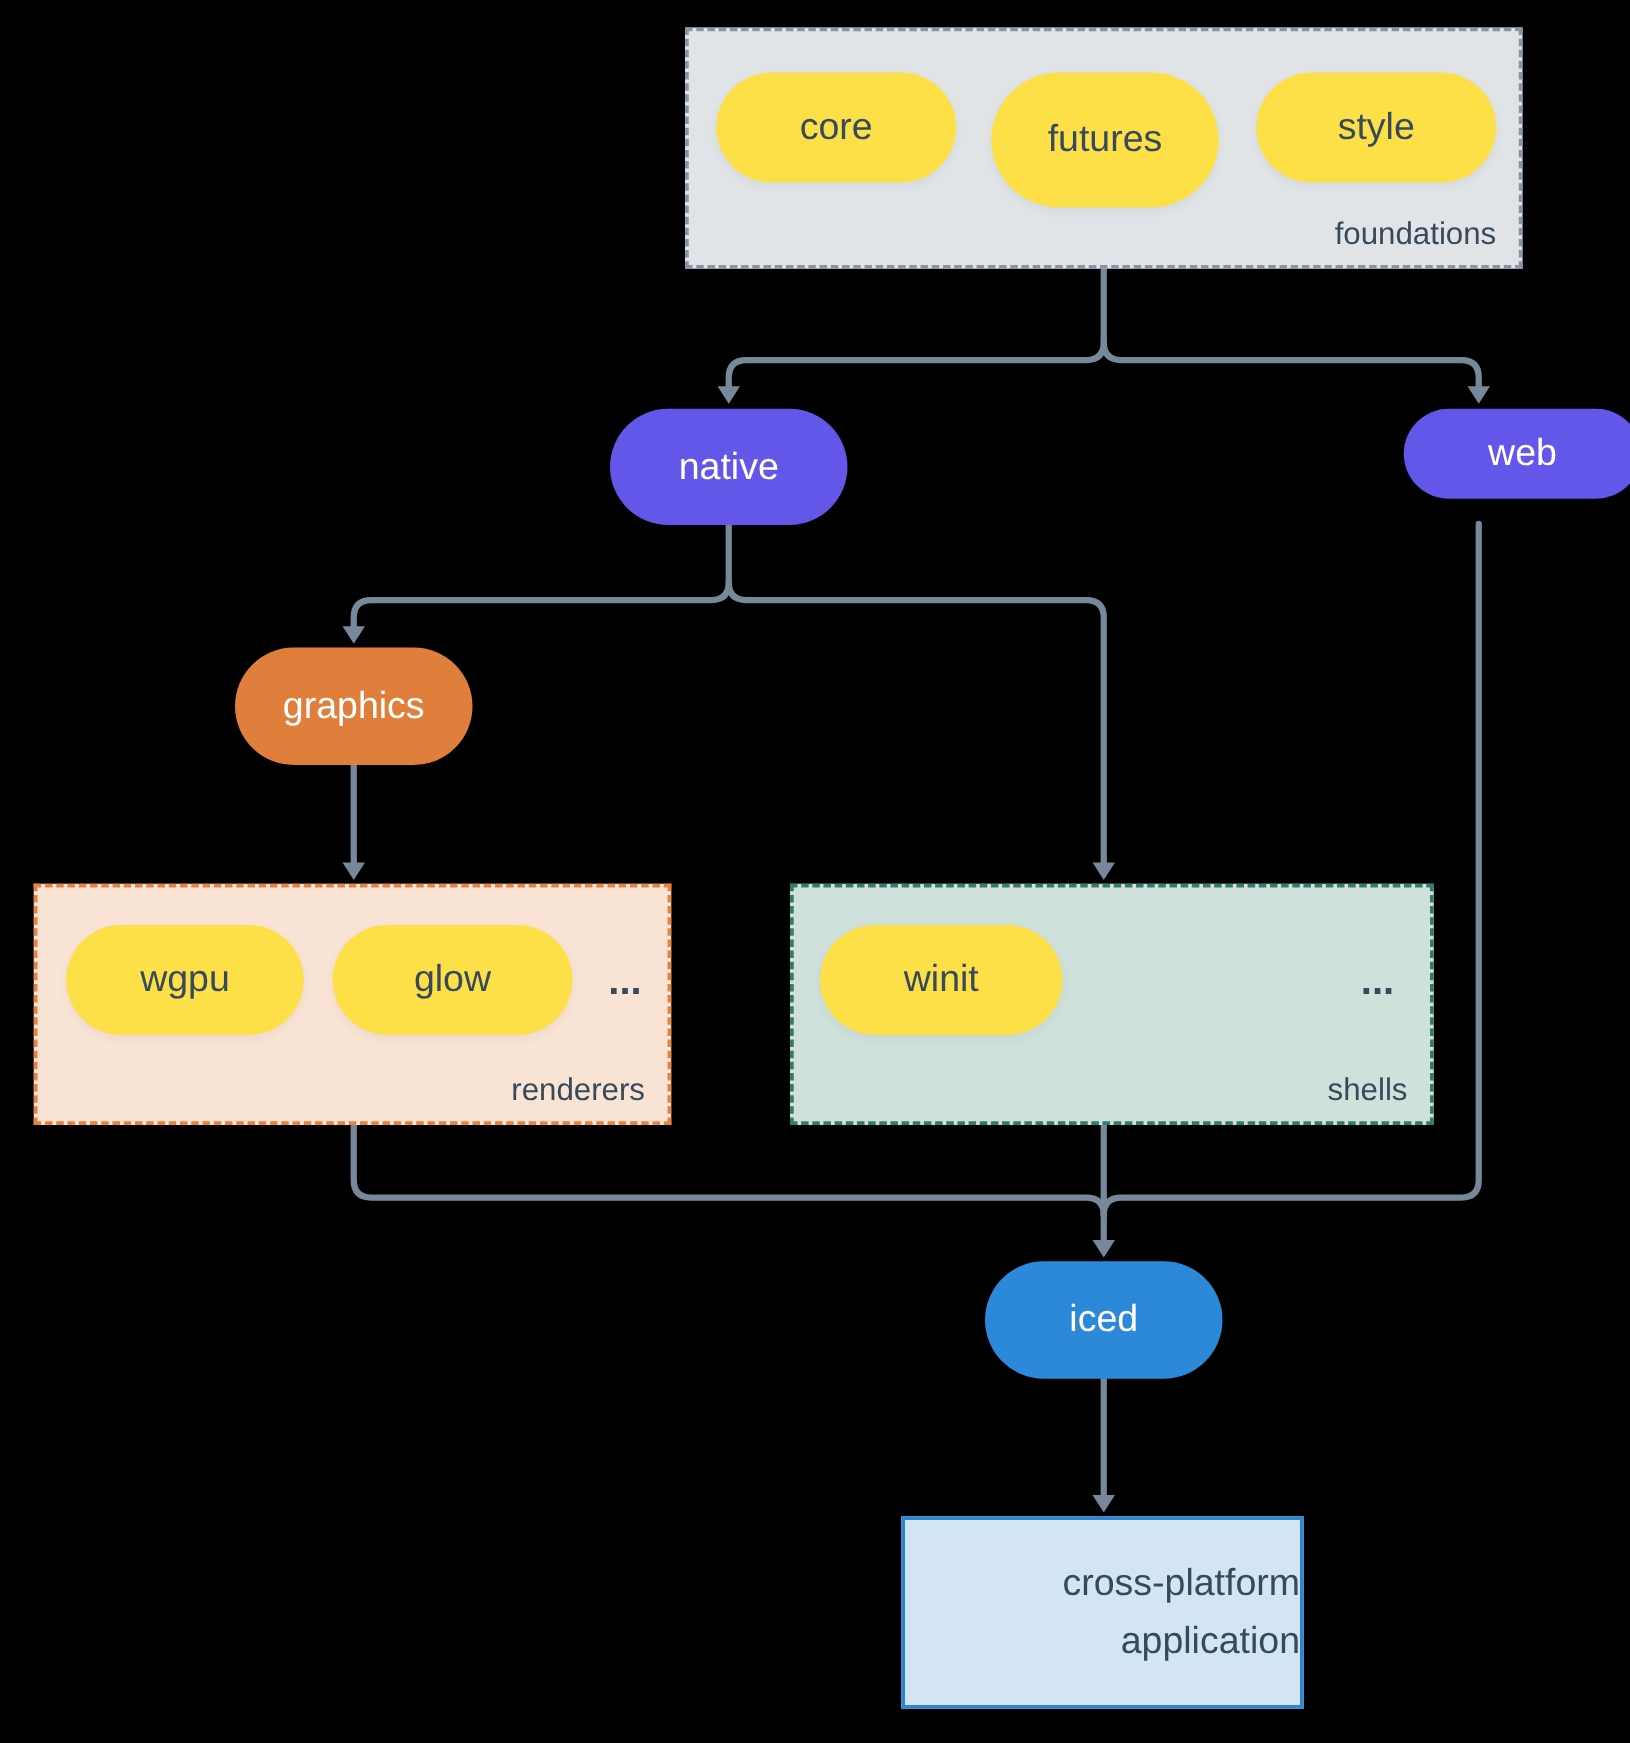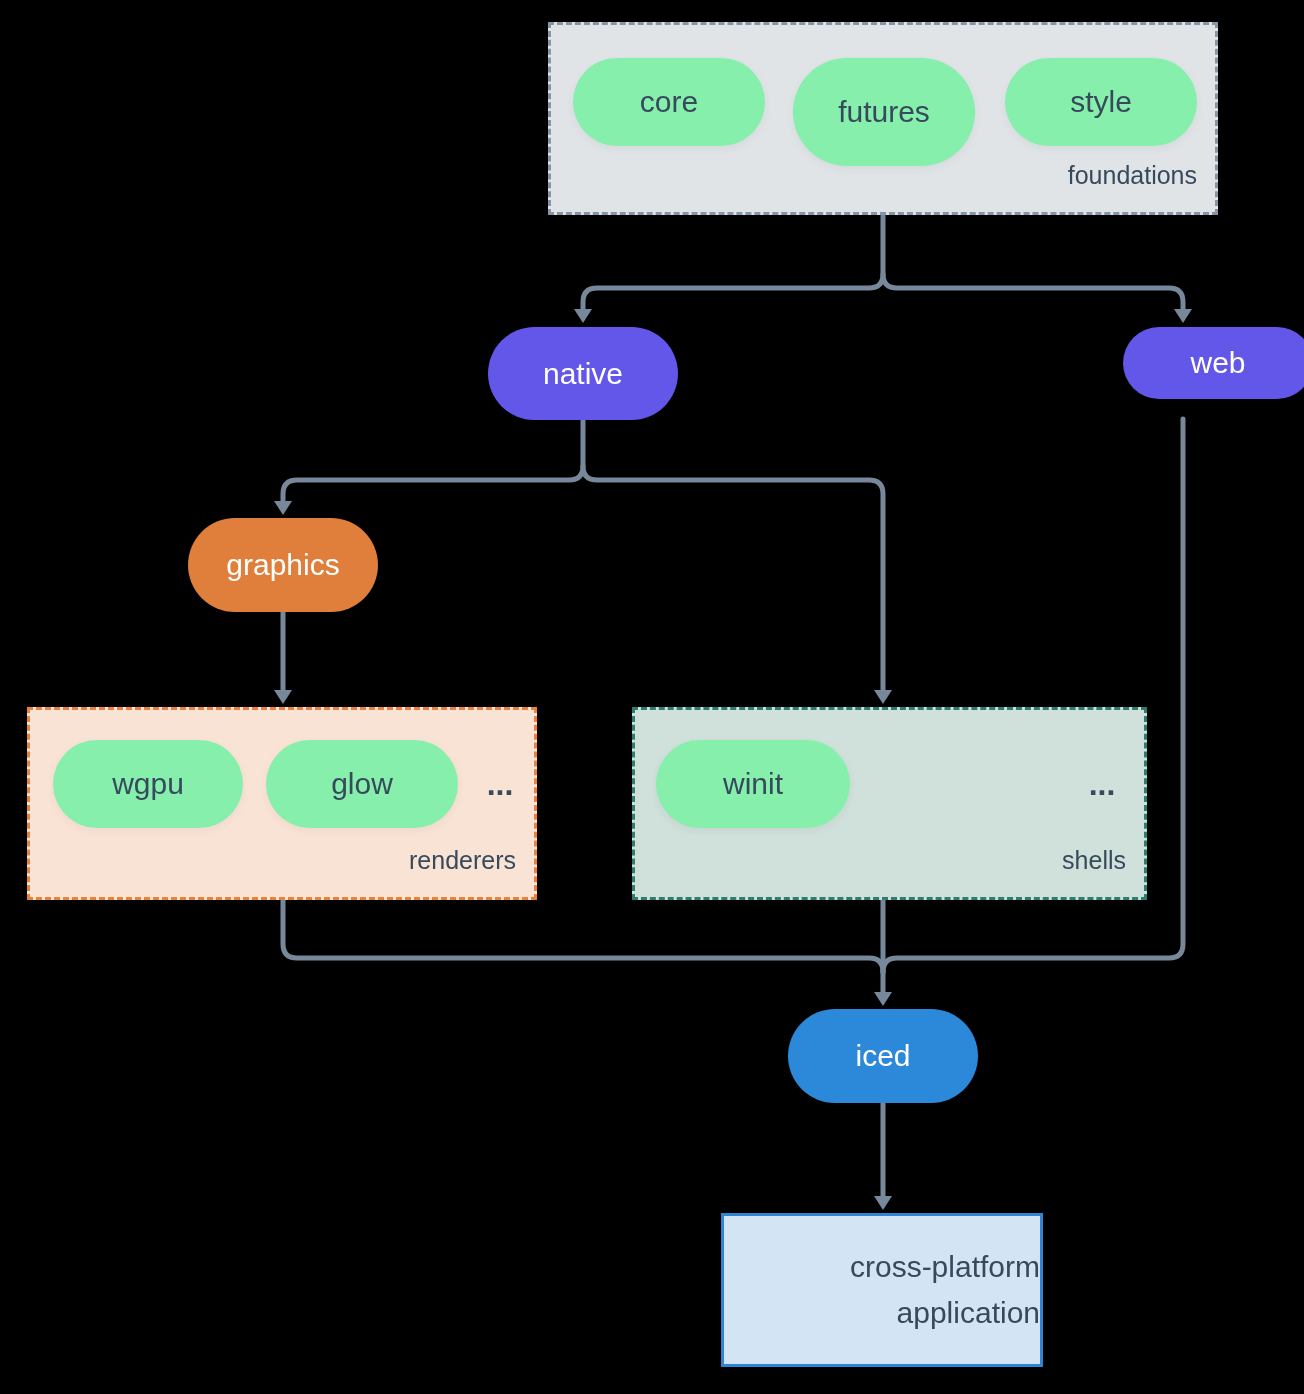--- a/index.html
+++ b/index.html
@@ -17,27 +17,27 @@
   .group{
     position:absolute;
     border:3px dashed;
     box-sizing:border-box;
   }
   .group.foundations{left:548px;top:22px;width:670px;height:193px;background:#e0e4e7;border-color:#8796a6;}
   .group.renderers{left:27px;top:707px;width:510px;height:193px;background:#f9e3d4;border-color:#e8823c;padding-left:20px;}
   .group.shells{left:632px;top:707px;width:515px;height:193px;background:#d0e0da;border-color:#2e7d6e;}
 
   .group-label{
-    position:absolute;right:18px;bottom:22px;
+    position:absolute;right:18px;bottom:10px;
     font-size:25px;color:#374a5c;
   }
 
   .pill{
     position:absolute;
-    background:#86efac;
+    background:#fde047;
     border-radius:999px;
     display:flex;align-items:center;justify-content:center;
     font-size:30px;color:#374a5c;
     box-shadow:0 3px 8px rgba(40,60,80,0.06);
   }
   .ellipsis{
     position:absolute;
     font-size:32px;font-weight:700;color:#374a5c;
     display:flex;align-items:center;justify-content:center;
   }

